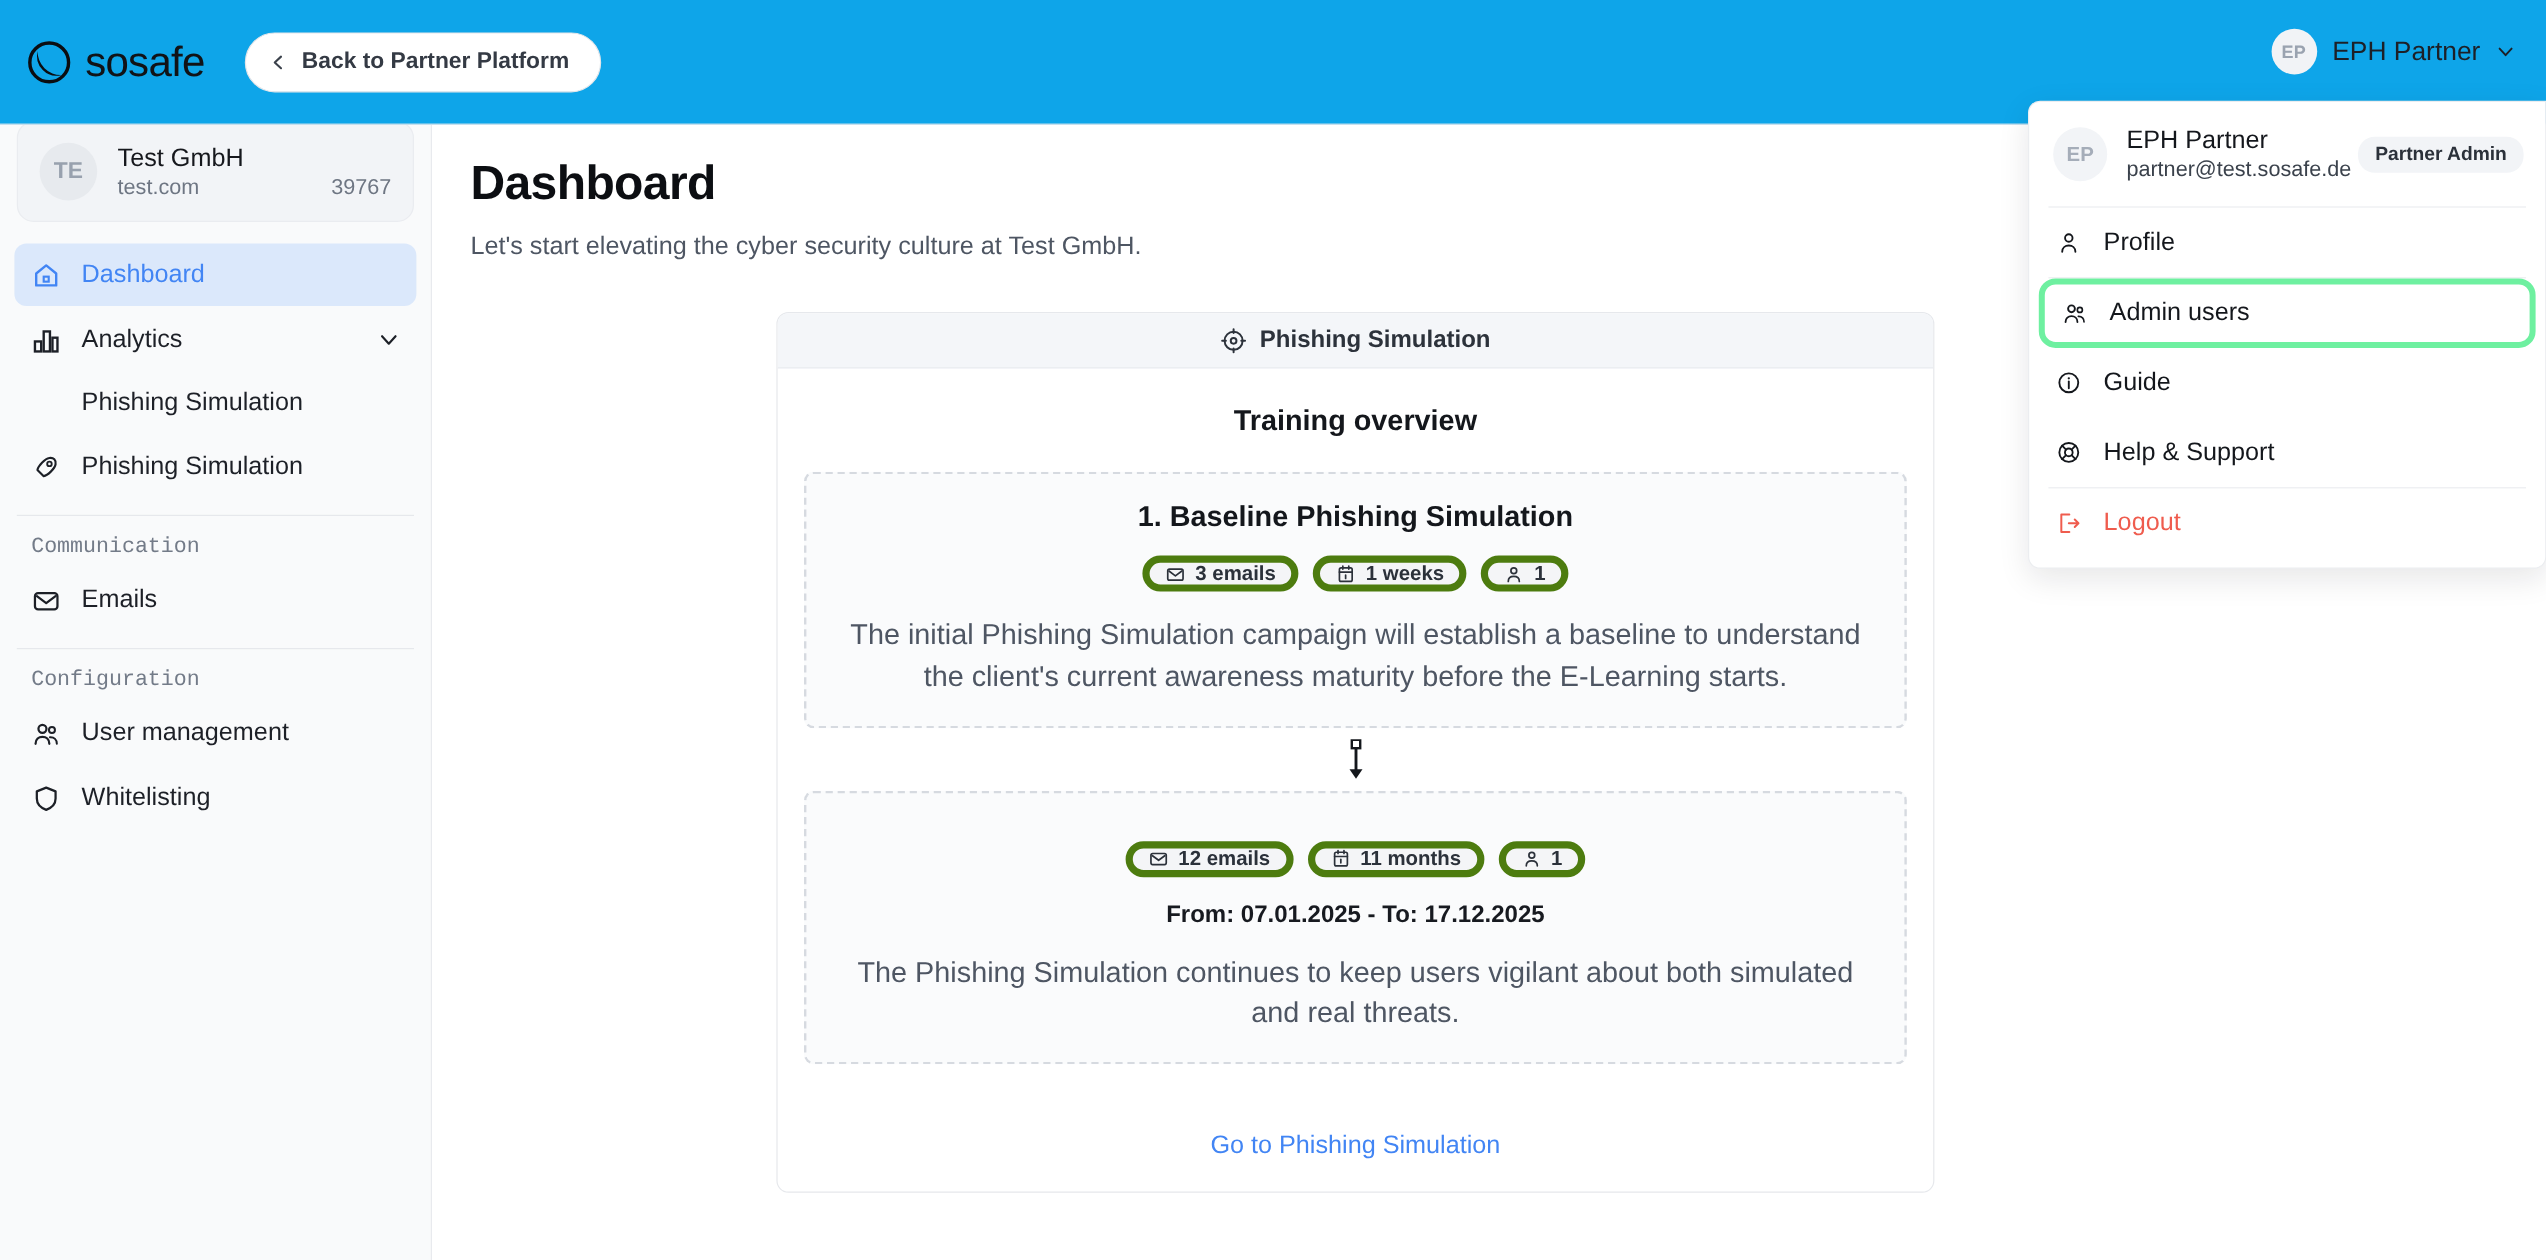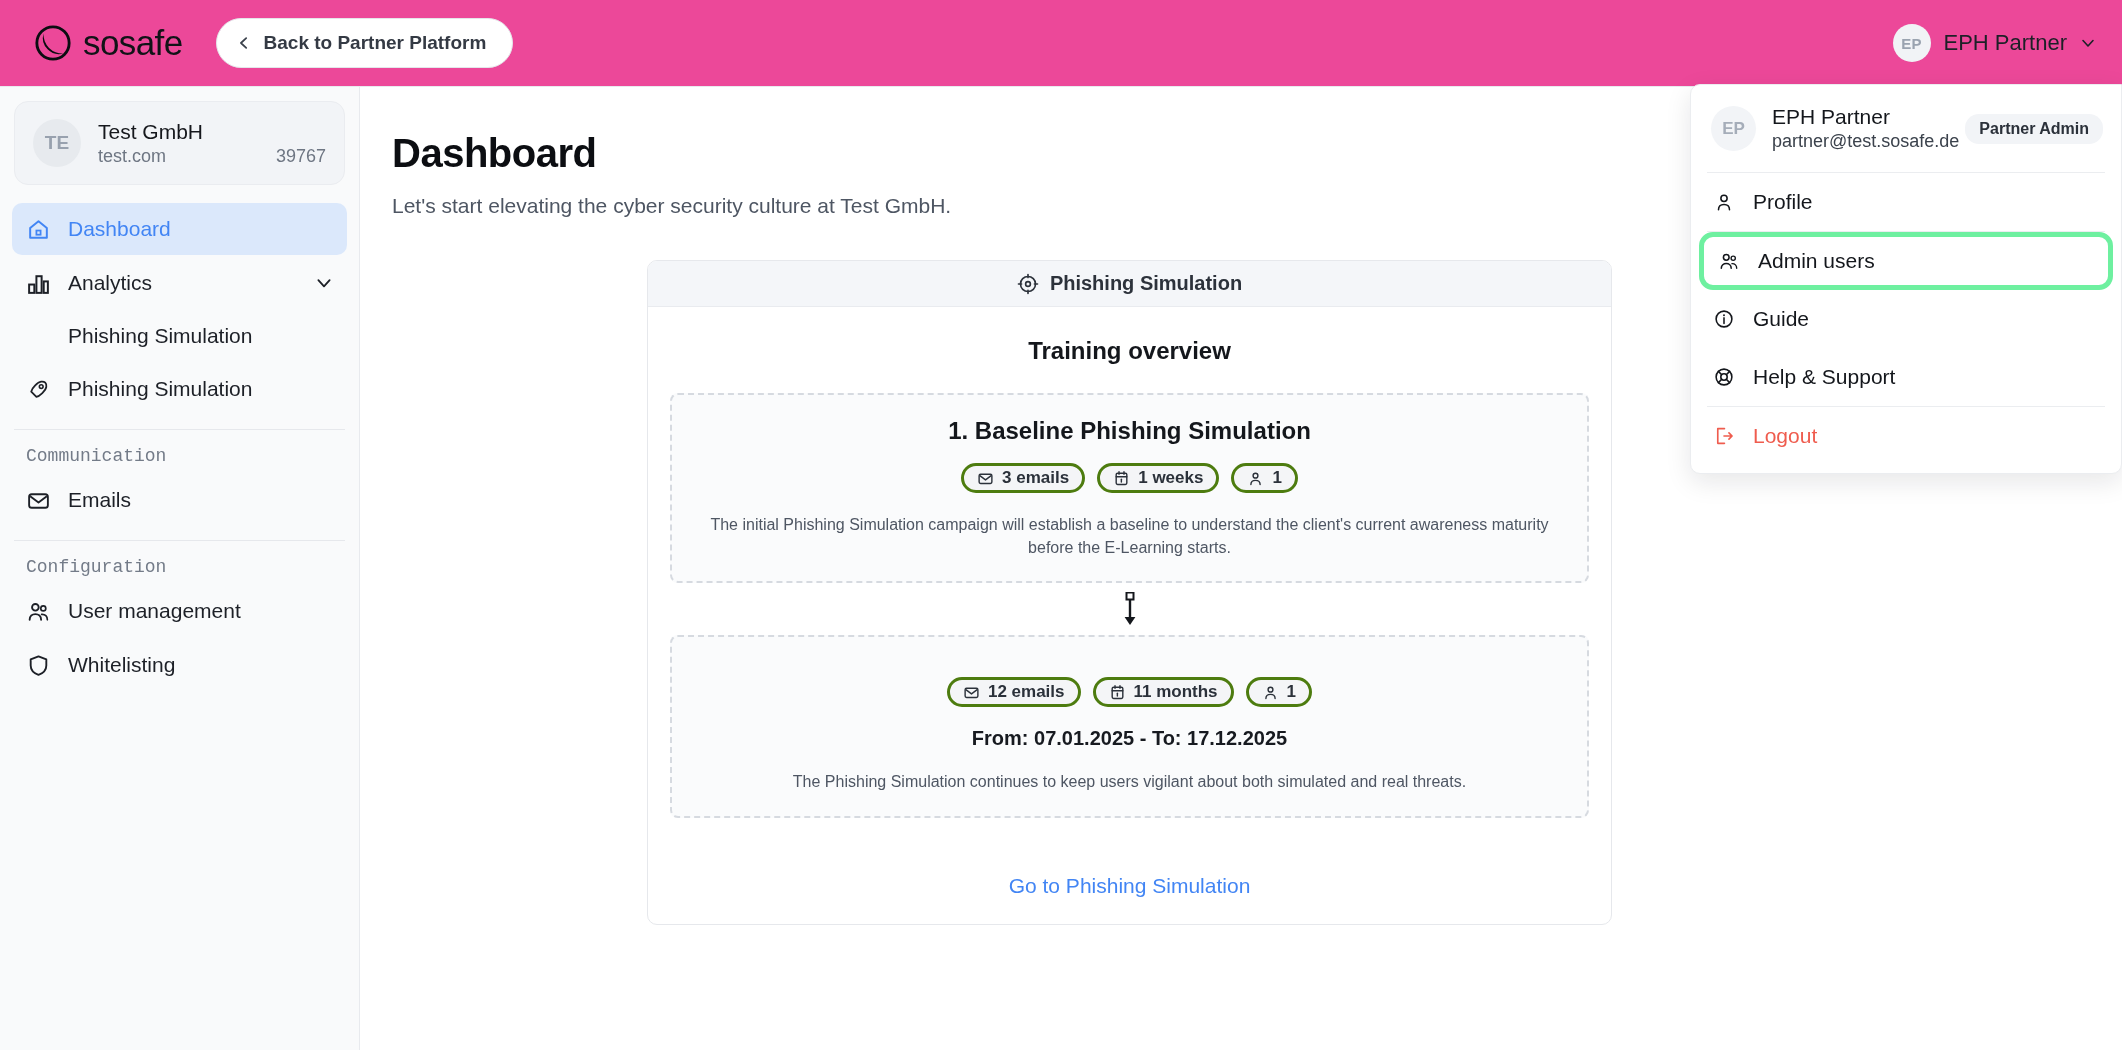--- a/index.html
+++ b/index.html
@@ -7,26 +7,25 @@
     width: 2122px; height: 1050px;
     font-family: "Liberation Sans", sans-serif;
     background: #ffffff;
     overflow: hidden;
   }
   .app { position: relative; width: 2122px; height: 1050px; }
 
   
   .topbar {
     position: absolute; top: 0; left: 0;
-    width: 2122px; height: 87px;
-    background: #ec4899;
+    width: 2122px; height: 104px;
+    background: #0ea5e9;
     border-bottom: 1px solid #e8eaee;
     display: flex; align-items: center;
     z-index: 30;
-    padding-left: 12px;
   }
   .logo-wrap { display: flex; align-items: center; margin-left: 22px; gap: 11px; }
   .logo-mark { width: 38px; height: 38px; display: block; }
   .logo-text { font-size: 35px; font-weight: 400; color: #111317; letter-spacing: -0.6px; }
 
   .back-btn {
     margin-left: 33px;
     height: 50px; padding: 0 26px 0 20px;
     border: 1px solid #e4e6ea; border-radius: 25px;
     background: #fff;
@@ -131,37 +130,37 @@
   }
 
   .campaign {
     border: 2px dashed #d6dae0; border-radius: 8px;
     background: #fafbfc; padding: 22px 24px 22px 24px;
     text-align: center;
   }
   .campaign-title { font-size: 24px; font-weight: 700; color: #14171c; }
   .badges { display: flex; justify-content: center; gap: 12px; margin-top: 18px; }
   .badge {
-    height: 30px; border: 3px solid #4d7c0f; border-radius: 15px;
+    height: 30px; border: 6px solid #4d7c0f; border-radius: 15px;
     background: #f4f5f7; padding: 6px 13px;
     display: flex; align-items: center; gap: 8px;
     font-size: 17px; font-weight: 700; color: #2b313a;
   }
   .badge svg { width: 17px; height: 17px; display:block; }
   .daterow {
     margin-top: 20px; display: flex; align-items: center; justify-content: center; gap: 18px;
     font-size: 20px; font-weight: 700; color: #171a20;
   }
   .edit-link {
     display: flex; align-items: center; gap: 9px;
     font-size: 20px; font-weight: 400; color: #3b424c; cursor: pointer;
   }
   .edit-link svg { width: 19px; height: 19px; display:block; }
   .campaign-desc {
-    margin-top: 20px; font-size: 16px; color: #4e5663; line-height: 1.45;
+    margin-top: 20px; font-size: 24px; color: #4e5663; line-height: 1.45;
     max-width: 880px; margin-left: auto; margin-right: auto;
   }
 
   .connector { display: flex; justify-content: center; padding: 9px 0 9px 0; }
   .connector svg { width: 20px; height: 34px; display:block; }
 
   .panel-footer {
     text-align: center; padding: 30px 0 26px 0;
   }
   .footer-link { font-size: 21px; color: #4285f4; cursor: pointer; }

